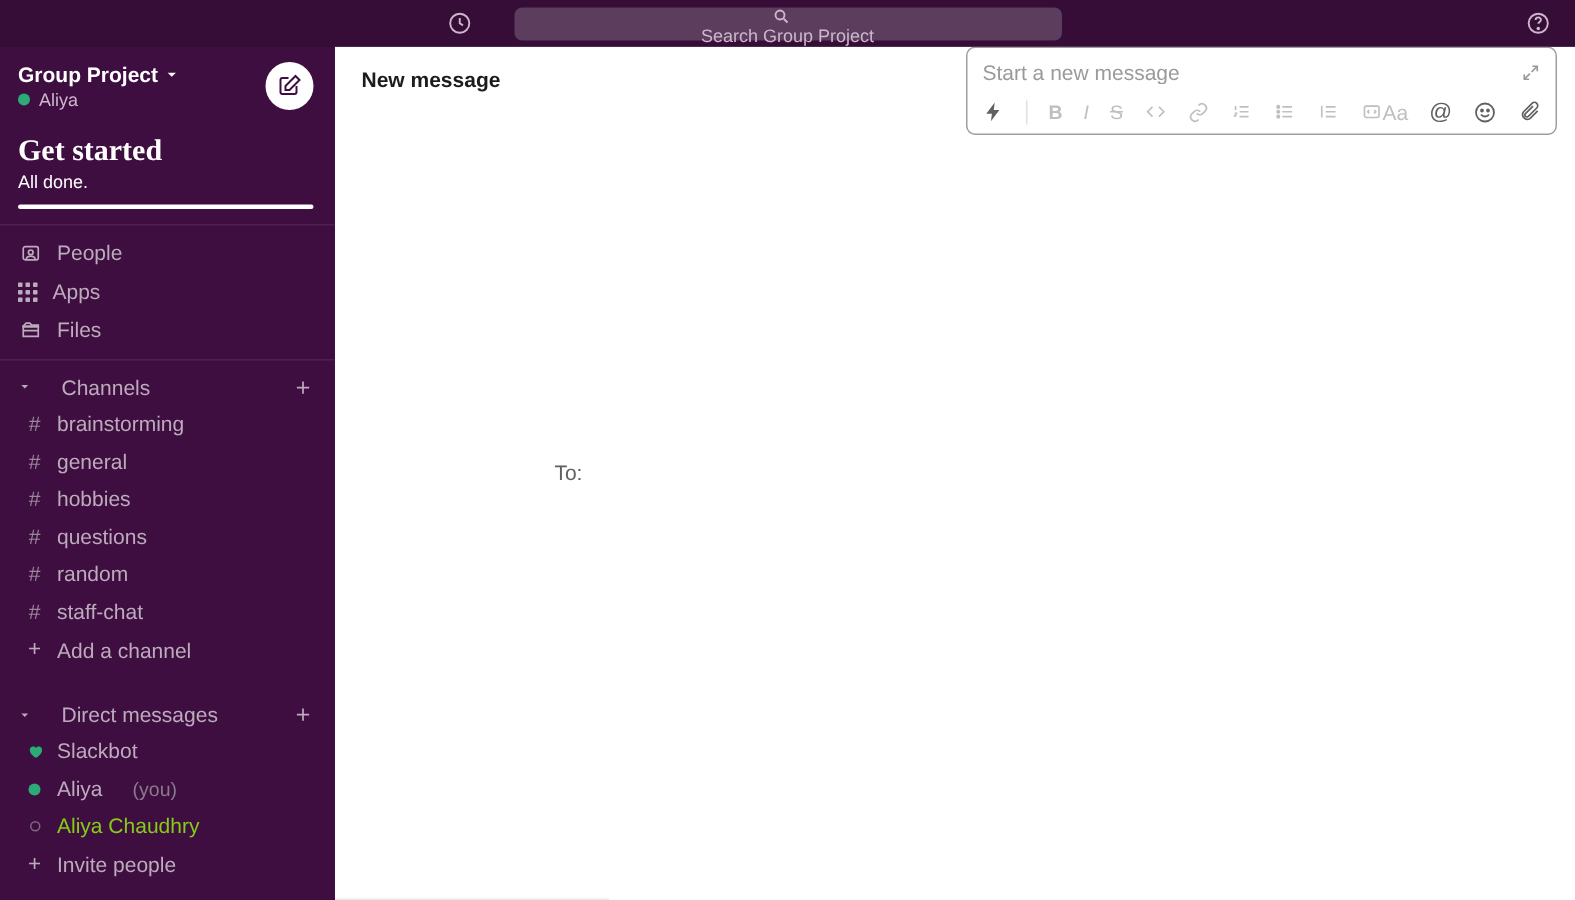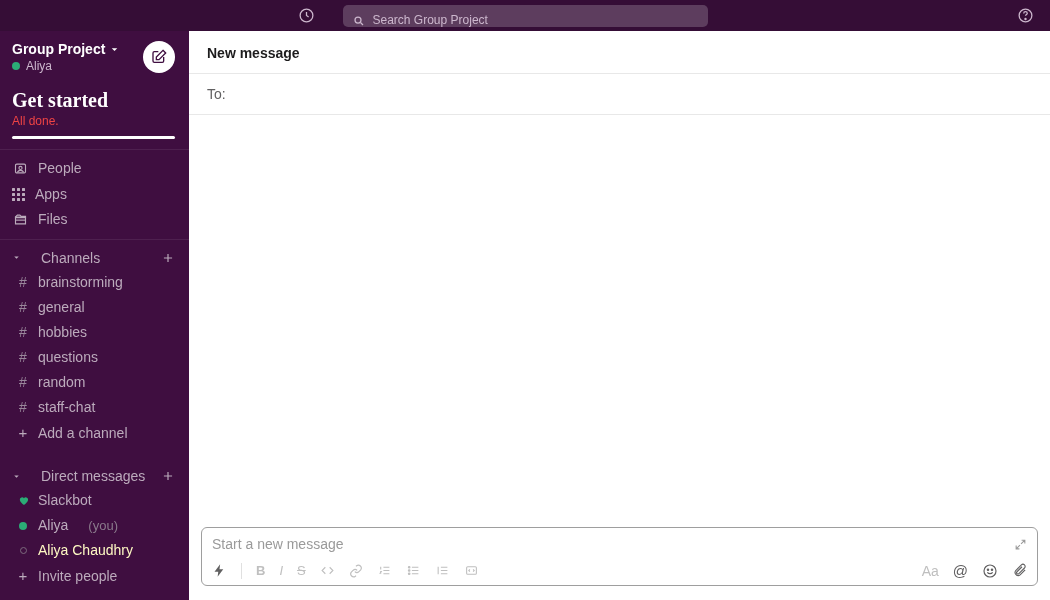--- a/index.html
+++ b/index.html
@@ -4,66 +4,66 @@
   <style>
     * { margin: 0; padding: 0; box-sizing: border-box; }
     body { font-family: -apple-system, BlinkMacSystemFont, "Segoe UI", Helvetica, Arial, sans-serif; width: 1050px; height: 600px; overflow: hidden; background: #350d36; }
     .app { display: flex; flex-direction: column; width: 100%; height: 100%; }
     
     .topbar { height: 31px; background: #350d36; display: flex; align-items: center; justify-content: center; position: relative; padding: 0 16px; }
     .topbar-left { position: absolute; left: 298px; display: flex; align-items: center; }
     .topbar-right { position: absolute; right: 16px; display: flex; align-items: center; }
     .history-icon { color: #ccb7cd; cursor: pointer; display: flex; }
     .help-icon { color: #ccb7cd; cursor: pointer; display: flex; }
-    .search-box { width: 365px; height: 22px; background: #5d3d5e; border-radius: 5px; display: flex; align-items: flex-end; padding: 0 10px; cursor: pointer; }
+    .search-box { width: 365px; height: 22px; background: #5d3d5e; border-radius: 5px; display: flex; align-items: center; padding: 0 10px; cursor: pointer; flex-direction: column; }
     .search-icon { color: #ccb7cd; display: flex; margin-right: 8px; }
     .search-text { color: #ccb7cd; font-size: 12px; }
     
     .content { flex: 1; display: flex; overflow: hidden; }
     
-    .sidebar { width: 189px; background: #3f0e40; color: #bcabbc; display: flex; flex-direction: column; overflow-y: auto; font-size: 14px; }
+    .sidebar { width: 223px; background: #3f0e40; color: #bcabbc; display: flex; flex-direction: column; overflow-y: auto; font-size: 14px; }
     .sidebar::-webkit-scrollbar { width: 8px; }
     .sidebar::-webkit-scrollbar-thumb { background: rgba(255,255,255,0.15); border-radius: 4px; }
     
     .workspace-header { padding: 10px 14px 8px 12px; display: flex; align-items: center; justify-content: space-between; }
     .workspace-name { color: #fff; font-weight: 700; font-size: 14px; cursor: pointer; display: flex; align-items: center; gap: 4px; }
     .workspace-name svg { flex-shrink: 0; }
     .user-status { display: flex; align-items: center; gap: 6px; margin-top: 2px; }
     .presence-dot { width: 8px; height: 8px; border-radius: 50%; background: #2bac76; flex-shrink: 0; }
     .presence-dot.away { background: transparent; border: 1.5px solid #7c6a7d; width: 7px; height: 7px; }
     .username { color: #ccb7cd; font-size: 12px; }
     .compose-btn { width: 32px; height: 32px; background: #fff; border-radius: 50%; display: flex; align-items: center; justify-content: center; cursor: pointer; color: #3f0e40; flex-shrink: 0; }
     
     .get-started { padding: 8px 14px 10px 12px; }
     .get-started-title { color: #fff; font-weight: 700; font-size: 20px; font-family: Liberation Serif, serif; }
-    .get-started-sub { color: #ef4444; font-size: 12px; margin-top: 2px; }
+    .get-started-sub { color: #ffffff; font-size: 12px; margin-top: 2px; }
     .get-started-bar { height: 3px; background: #fff; margin-top: 8px; border-radius: 2px; }
     
     .nav-section { padding: 6px 0; border-top: 1px solid rgba(255,255,255,0.08); }
     .nav-section.no-border { border-top: none; }
     .nav-item { display: flex; align-items: center; padding: 3px 14px 3px 12px; gap: 10px; cursor: pointer; color: #bcabbc; font-size: 14px; line-height: 1.4; }
     .nav-item .icn { width: 16px; display: flex; align-items: center; justify-content: center; flex-shrink: 0; }
     .nav-item .icn.grid { display: grid; grid-template-columns: 1fr 1fr 1fr; gap: 1.5px; width: 13px; height: 13px; }
     .nav-item .icn.grid span { width: 3px; height: 3px; background: #bcabbc; border-radius: 0.5px; }
     
     .section-header { display: flex; align-items: center; padding: 4px 14px 4px 12px; gap: 6px; cursor: pointer; font-size: 14px; justify-content: space-between; }
     .section-header-left { display: flex; align-items: center; gap: 19px; }
     .caret { width: 10px; display: flex; }
     .section-label { color: #bcabbc; }
     .section-plus { color: #bcabbc; display: flex; cursor: pointer; }
     
     .channel-item, .dm-item { display: flex; align-items: center; padding: 2px 14px 2px 16px; gap: 8px; cursor: pointer; color: #bcabbc; font-size: 14px; line-height: 1.5; }
     .channel-prefix, .dm-prefix { width: 14px; display: flex; align-items: center; justify-content: center; flex-shrink: 0; }
     .channel-prefix { font-size: 14px; color: #9a879b; }
     .dm-item .you { color: #8a7a8b; font-size: 13px; margin-left: 12px; }
-    .dm-item.dim { color: #fef9c3; }
+    .dm-item.dim { color: #84cc16; }
     .heart-icon { color: #2bac76; }
     .plus-prefix { font-size: 15px; color: #bcabbc; }
     
-    .main { flex: 1; background: #fff; display: flex; flex-direction: column; }
+    .main { flex: 1; background: #fff; display: flex; }
     .main-header { padding: 14px 18px 12px 18px; border-bottom: 1px solid #e8e8e8; }
     .main-title { color: #1d1c1d; font-weight: 700; font-size: 14px; }
     .to-row { padding: 12px 18px; border-bottom: 1px solid #e8e8e8; display: flex; align-items: center; gap: 14px; }
     .to-label { color: #616061; font-size: 14px; }
     .to-input { border: none; outline: none; font-size: 14px; flex: 1; color: #1d1c1d; }
     .to-input::placeholder { color: #9a9a9a; }
     
     .main-body { flex: 1; position: relative; }
     
     .composer-wrap { padding: 0 12px 14px 12px; }

